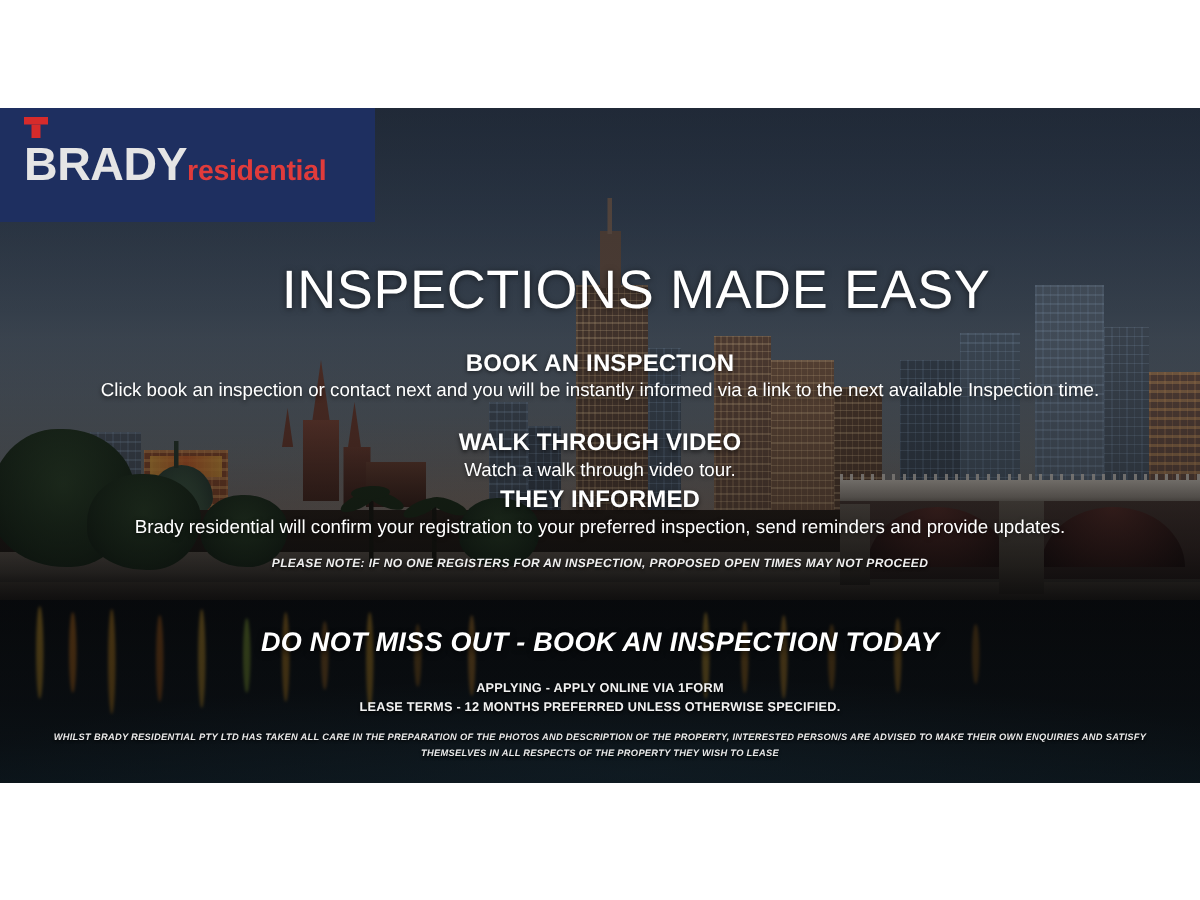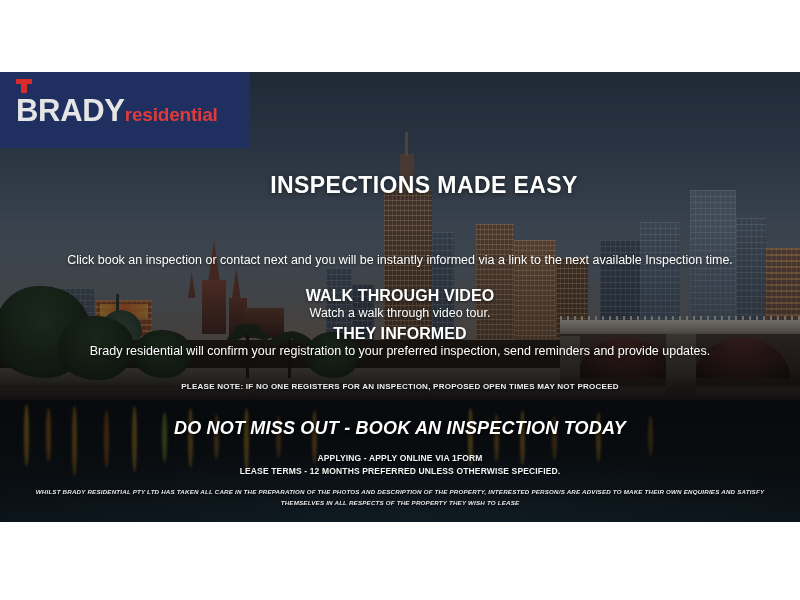--- a/index.html
+++ b/index.html
@@ -191,22 +191,22 @@
     left: 0; top: 0;
     width: 800px; height: 450px;
     z-index: 5;
     color: #ffffff;
     text-align: center;
   }
   .t { position: absolute; width: 800px; left: 0; }
 
   .headline {
     top: 100px;
-    font-size: 23px;
-    font-weight: 700;
+    font-size: 36px;
+    font-weight: 400;
     letter-spacing: 0.4px;
     text-shadow: 0 1px 4px rgba(0,0,0,0.55);
     padding-left: 48px;
   }
   .sec-head {
     font-size: 16px;
     font-weight: 700;
     letter-spacing: 0.1px;
     text-shadow: 0 1px 3px rgba(0,0,0,0.6);
   }
@@ -217,22 +217,23 @@
     text-shadow: 0 1px 3px rgba(0,0,0,0.6);
   }
   .h1a { top: 162px; }
   .b1a { top: 180px; }
   .h2a { top: 215px; }
   .b2a { top: 233px; }
   .h3a { top: 253px; }
   .b3a { top: 271px; }
 
   .note {
-    top: 310px;
+    top: 299px;
     font-size: 8px;
+    font-style: italic;
     font-weight: 700;
     letter-spacing: 0.25px;
     color: #efefef;
     text-shadow: 0 1px 2px rgba(0,0,0,0.8);
   }
   .cta {
     top: 346px;
     font-size: 18px;
     font-style: italic;
     font-weight: 700;
@@ -357,20 +358,21 @@
     <div class="refl" style="left:552px;top:344px;height:44px;background:#9e6c22;"></div>
     <div class="refl" style="left:596px;top:340px;height:50px;background:#b98428;"></div>
     <div class="refl" style="left:648px;top:344px;height:40px;background:#8c5e1e;"></div>
 
     <div class="grade"></div>
 
     <div id="overlay">
 
       <div class="t headline">INSPECTIONS MADE EASY</div>
 
+      <div class="t sec-head h1a">BOOK AN INSPECTION</div>
       <div class="t sec-body b1a">Click book an inspection  or contact  next and you will be instantly  informed via a link  to the next available  Inspection  time.</div>
 
       <div class="t sec-head h2a">WALK THROUGH VIDEO</div>
       <div class="t sec-body b2a">Watch a walk through  video tour.</div>
 
       <div class="t sec-head h3a">THEY INFORMED</div>
       <div class="t sec-body b3a">Brady residential will confirm your registration  to your preferred inspection,  send reminders and provide  updates.</div>
 
       <div class="t note">PLEASE NOTE:  IF NO ONE REGISTERS FOR AN INSPECTION, PROPOSED OPEN TIMES MAY NOT PROCEED</div>
 

